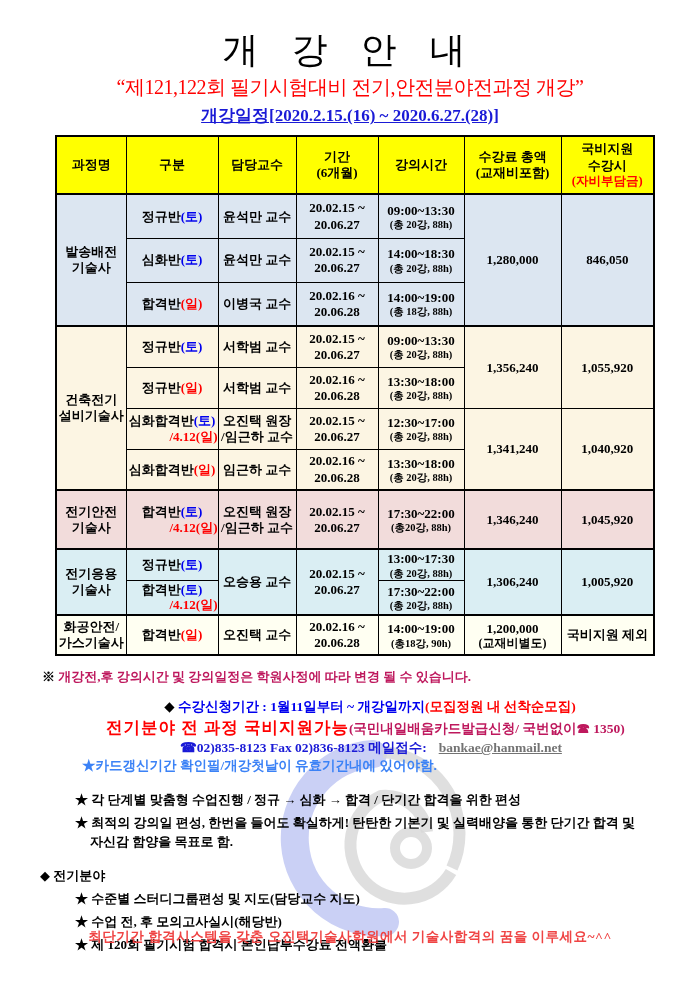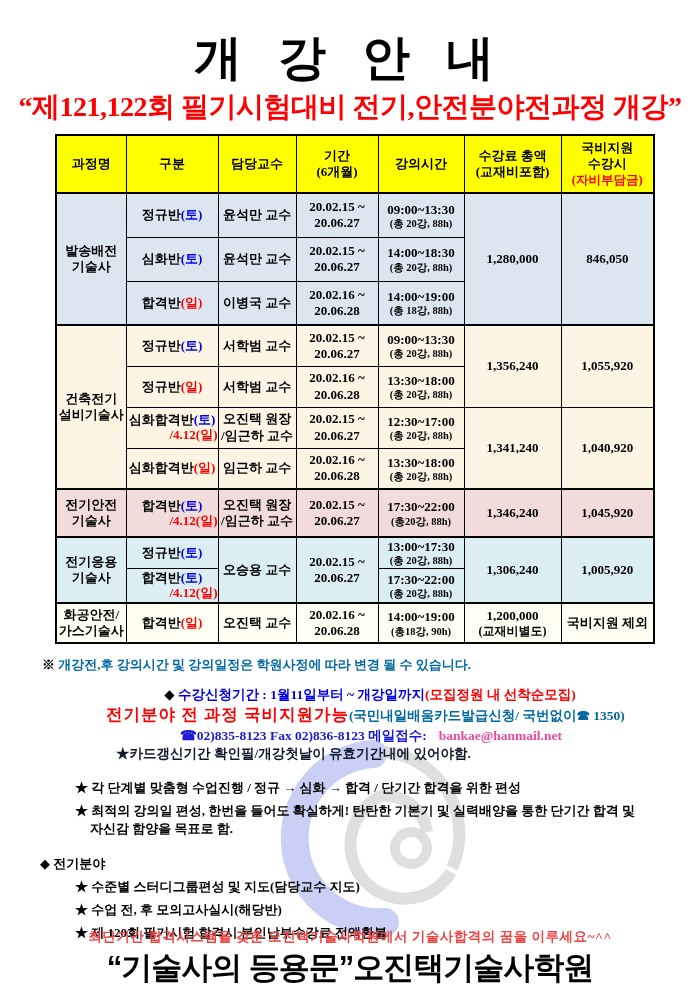--- a/index.html
+++ b/index.html
@@ -3,50 +3,50 @@
 <meta charset="utf-8">
 <style>
   html,body{margin:0;padding:0;}
   body{
     width:700px;height:991px;background:#ffffff;position:relative;overflow:hidden;
     font-family:"Liberation Serif","DejaVu Serif",serif;color:#000;
   }
   .page{position:relative;width:700px;height:991px;}
   .content{position:relative;z-index:1;}
   
-  .title{margin-top:30px;text-align:center;font-size:48px;font-weight:bold;letter-spacing:12px;line-height:1.15;}
-  .subtitle{margin-top:3px;text-align:center;font-size:28px;font-weight:bold;color:#ff0000;letter-spacing:-0.5px;}
+  .title{margin-top:30px;text-align:center;font-size:36px;font-weight:normal;letter-spacing:12px;line-height:1.15;}
+  .subtitle{margin-top:3px;text-align:center;font-size:20px;font-weight:normal;color:#ff0000;letter-spacing:-0.5px;}
   .schedule{margin-top:3px;text-align:center;font-size:17px;font-weight:bold;color:#1a1ad6;text-decoration:underline;}
   
   table.course{border-collapse:collapse;table-layout:fixed;width:598px;margin:8px 0 0 55px;
     border:2.5px solid #000;font-weight:bold;}
   table.course td,table.course th{border:1.4px solid #000;text-align:center;vertical-align:middle;
     padding:1px 0;font-size:13px;line-height:1.25;white-space:pre-line;overflow:hidden;}
   thead th{background:#ffff00;height:54px;font-size:13.5px;border-bottom:2.2px solid #000 !important;}
   thead th .red-sub{display:block;color:#ff0000;font-size:12.5px;}
   tr.gs td{border-top:2.2px solid #000;}
-  tr.ga{height:44px;} tr.gb{height:41px;} tr.gc{height:48px;padding-left:24px;} tr.gd{height:31px;} tr.ge{height:40px;}
+  tr.ga{height:44px;} tr.gb{height:41px;} tr.gc{height:59px;padding-left:24px;} tr.gd{height:31px;} tr.ge{height:40px;}
   .bg1{background:#dce6f1;} .bg2{background:#fcf5e3;} .bg3{background:#f2dcdb;}
   .bg4{background:#daeef3;} .bg5{background:#fffff2;}
   td.fee{font-size:14px;}
   td .detail{display:block;font-size:10.5px;line-height:1.1;}
   td .fee-note{display:block;font-size:12px;line-height:1.1;}
-  .blue{color:#0000ee;} .red{color:#ff0000;} .green{color:#0369a1;}
+  .blue{color:#0000ee;} .red{color:#ff0000;} .green{color:#be185d;}
   .block{display:block;line-height:1.15;text-align:right;}
   .nowrap{white-space:nowrap;}
   
   .note-caution{margin:12px 0 0 42px;font-size:13px;font-weight:bold;}
   .mk{color:#000;font-weight:bold;}
   .apply{margin-top:12px;font-size:13.5px;font-weight:bold;line-height:1.35;}
   .apply .l1{margin-left:40px;text-align:center;}
   .apply .l2{margin-left:106px;}
   .apply .l2 .big-red{color:#ff0000;font-size:16.5px;letter-spacing:1px;}
   .apply .l3{margin-left:180px;color:#1a1ad6;}
-  .apply .l3 .email{color:#ec4899;cursor:pointer;padding-left:12px;}
-  .apply .l4{margin-left:116px;color:#0f172a;}
+  .apply .l3 .email{color:#737373;text-decoration:underline;cursor:pointer;padding-left:12px;}
+  .apply .l4{margin-left:82px;color:#3b82f6;}
   .sec{margin-top:16px;font-size:13px;font-weight:bold;}
   .sec .sec-title{margin-left:40px;}
   .sec .item{margin-left:75px;margin-top:5px;width:560px;padding-left:15px;text-indent:-15px;line-height:1.4;}
   
   .footer{position:absolute;left:0;top:898px;width:700px;text-align:center;z-index:1;}
   .slogan{font-size:13.5px;font-weight:bold;color:#ef4444;letter-spacing:0.5px;}
   .academy{margin-top:1px;font-family:"Liberation Sans","DejaVu Sans",sans-serif;
     font-weight:900;font-size:31px;letter-spacing:-1px;color:#000;}
   
   .watermark{position:absolute;left:215px;top:710px;z-index:0;}
@@ -59,20 +59,21 @@
   <svg class="watermark" width="290" height="200" viewBox="0 0 290 200">
     <path d="M 158 14 A 76 76 0 1 0 170 182" fill="none" stroke="#a7b0ee" stroke-width="28" stroke-linecap="round" opacity="0.6"></path>
     <path d="M 168 12 A 82 82 0 0 1 237 128" fill="none" stroke="#d7d7d7" stroke-width="12" opacity="0.8"></path>
     <path d="M 236 132 A 54 54 0 1 1 166 56 A 42 42 0 0 1 212 92" fill="none" stroke="#d7d7d7" stroke-width="12" opacity="0.8"></path>
     <circle cx="196" cy="108" r="16" fill="none" stroke="#d7d7d7" stroke-width="10" opacity="0.8"></circle>
   </svg>
 
   <div class="content">
     <div class="title">개 강 안 내</div>
     <div class="subtitle">“제121,122회 필기시험대비 전기,안전분야전과정 개강”</div>
+    <div class="schedule">개강일정[2020.2.15.(16) ~ 2020.6.27.(28)]</div>
 
     <table class="course">
       <colgroup>
         <col style="width:70px">
           <col style="width:92px">
           <col style="width:78px">
         <col style="width:82px">
           <col style="width:86px">
           <col style="width:97px">
           <col style="width:93px">
@@ -228,16 +229,15 @@
         <span>전기분야</span>
       </div>
       <div class="item">★ 수준별 스터디그룹편성 및 지도(담당교수 지도)</div>
       <div class="item">★ 수업 전, 후 모의고사실시(해당반)</div>
       <div class="item">★ 제 120회 필기시험 합격시 본인납부수강료 전액환불</div>
     </div>
   </div>
 
   <div class="footer">
     <div class="slogan">최단기간 합격시스템을 갖춘 오진택기술사학원에서 기술사합격의 꿈을 이루세요~^^</div>
-    <div class="academy">“기술사의 등용문”오진택기술사학원</div>
   </div>
 
 </div>
 
 </body></html>

